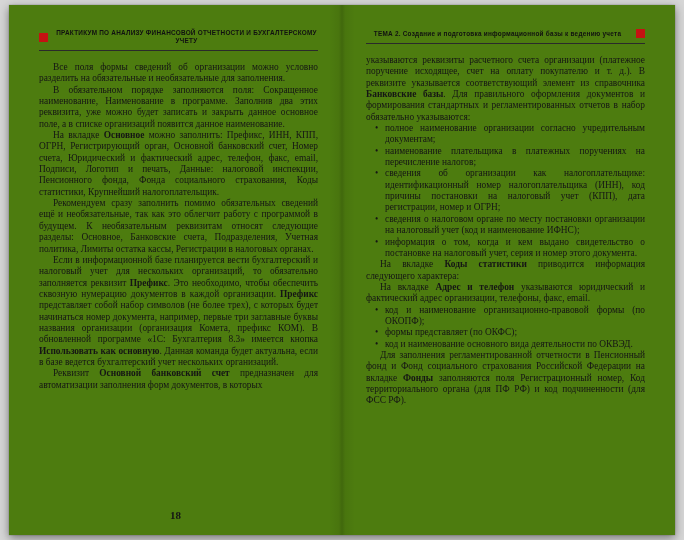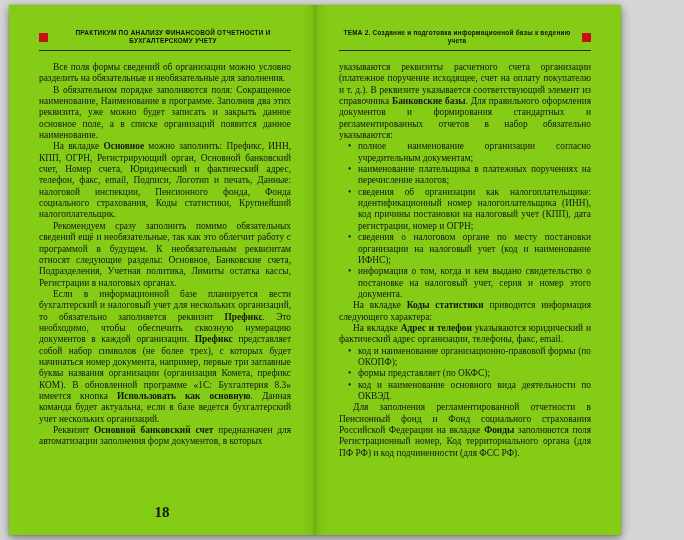--- a/index.html
+++ b/index.html
@@ -7,23 +7,23 @@
     padding: 0;
     width: 684px;
     height: 540px;
     background: #d6d6d6;
     overflow: hidden;
   }
   .spread {
     position: absolute;
     left: 9px;
     top: 5px;
-    width: 612px;
+    width: 666px;
     height: 530px;
-    background: #84cc16;
+    background: #4d7c0f;
     display: flex;
     box-shadow: 0 3px 9px rgba(0,0,0,0.45), 0 0 1px rgba(0,0,0,0.4);
   }
   .page {
     flex: 1 1 50%;
     position: relative;
     box-sizing: border-box;
     overflow: hidden;
   }
   .page.left  { padding: 24px 24px 34px 30px; }
@@ -74,21 +74,21 @@
     top: 0;
   }
   .page-number {
     position: absolute;
     left: 0;
     right: 0;
     bottom: 14px;
     text-align: center;
     font-family: "Liberation Serif", serif;
     font-weight: bold;
-    font-size: 15px;
+    font-size: 11px;
     color: #151515;
   }
   .gutter {
     position: absolute;
     left: 50%;
     top: 0;
     width: 26px;
     height: 100%;
     transform: translateX(-50%);
     pointer-events: none;

